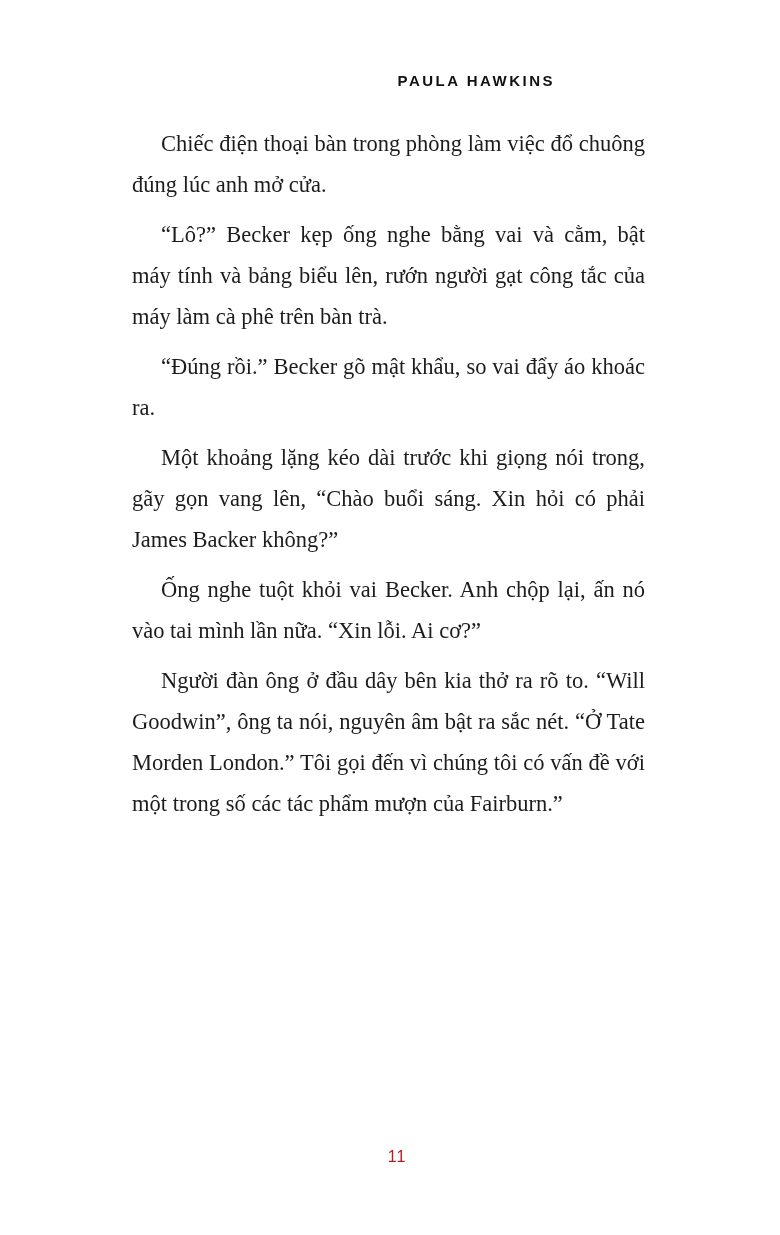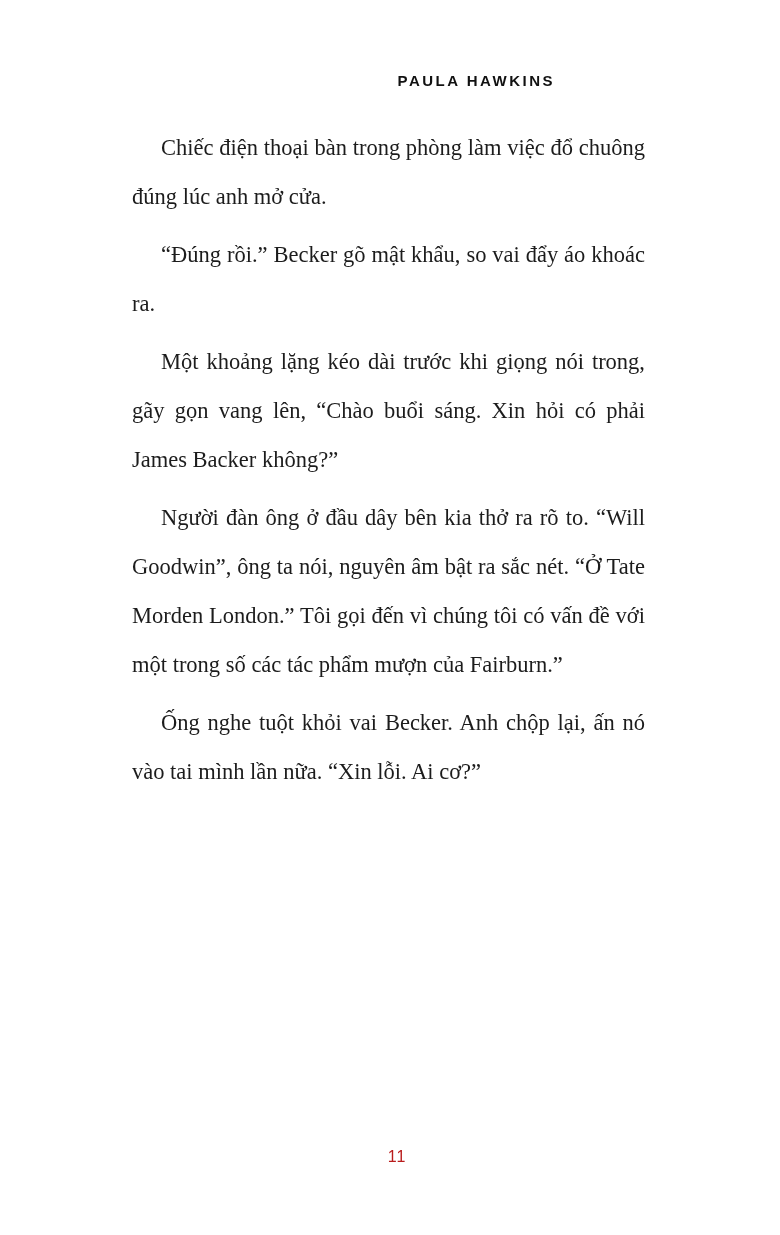--- a/index.html
+++ b/index.html
@@ -30,21 +30,21 @@
     text-align: right;
     color: #111111;
     margin: 0 0 34px 0;
   }
   .body-text {
     width: 530px;
   }
   .para {
     margin: 0 17px 9px 0;
     font-size: 22.5px;
-    line-height: 49px;
+    line-height: 41px;
     text-align: justify;
     text-indent: 29px;
     color: #1c1c1c;
   }
   .para em {
     font-style: italic;
   }
   .page-number {
     position: absolute;
     left: 132px;
@@ -58,20 +58,21 @@
   }
 </style>
 </head>
 <body>
 
 <div class="page">
   <div class="running-header">PAULA HAWKINS</div>
 
   <div class="body-text">
       <p class="para"><span>Chiếc điện thoại bàn trong phòng làm việc đổ chuông đúng lúc anh mở cửa.</span></p>
+      <p class="para"><span>“Lô?” Becker kẹp ống nghe bằng vai và cằm, bật máy tính và bảng biểu lên, rướn người gạt công tắc của máy làm cà phê trên bàn trà.</span></p>
       <p class="para"><span>“Đúng rồi.” Becker gõ mật khẩu, so vai đẩy áo khoác ra.</span></p>
       <p class="para"><span>Một khoảng lặng kéo dài trước khi giọng nói trong, gãy gọn vang lên, “Chào buổi sáng. Xin hỏi có phải James Backer không?”</span></p>
+      <p class="para"><span>Ống nghe tuột khỏi vai Becker. Anh chộp lại, ấn nó vào tai mình lần nữa. “Xin lỗi. Ai cơ?”</span></p>
       <p class="para"><span>Người đàn ông ở đầu dây bên kia thở ra rõ to. “Will Goodwin”, ông ta nói, nguyên âm bật ra sắc nét. “Ở Tate Morden London.” Tôi gọi đến vì chúng tôi có vấn đề với một trong số các tác phẩm mượn của Fairburn.”</span></p>
-      <p class="para"><span>Ống nghe tuột khỏi vai Becker. Anh chộp lại, ấn nó vào tai mình lần nữa. “Xin lỗi. Ai cơ?”</span></p>
     </div>
 
   <div class="page-number">11</div>
 </div>
 
 </body></html>

